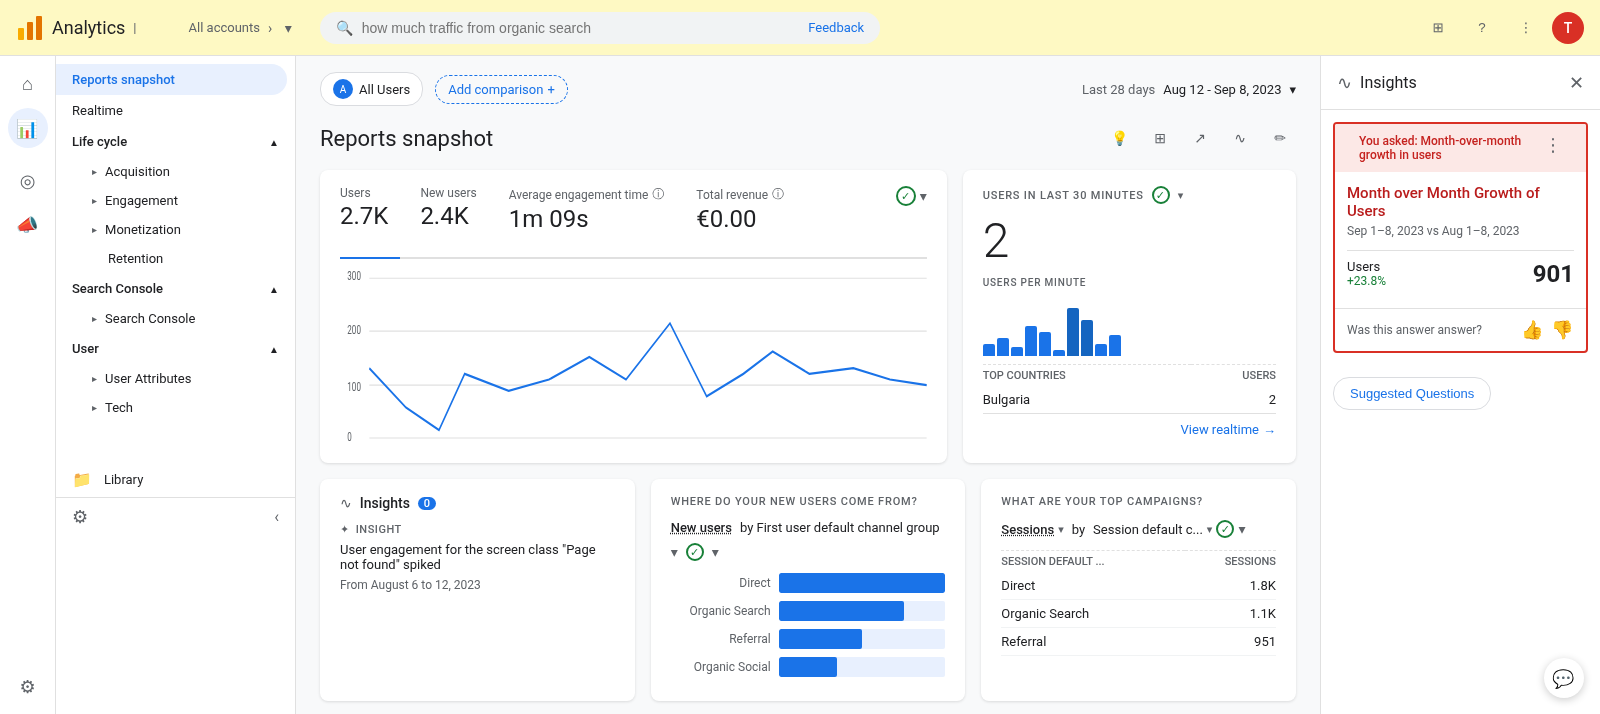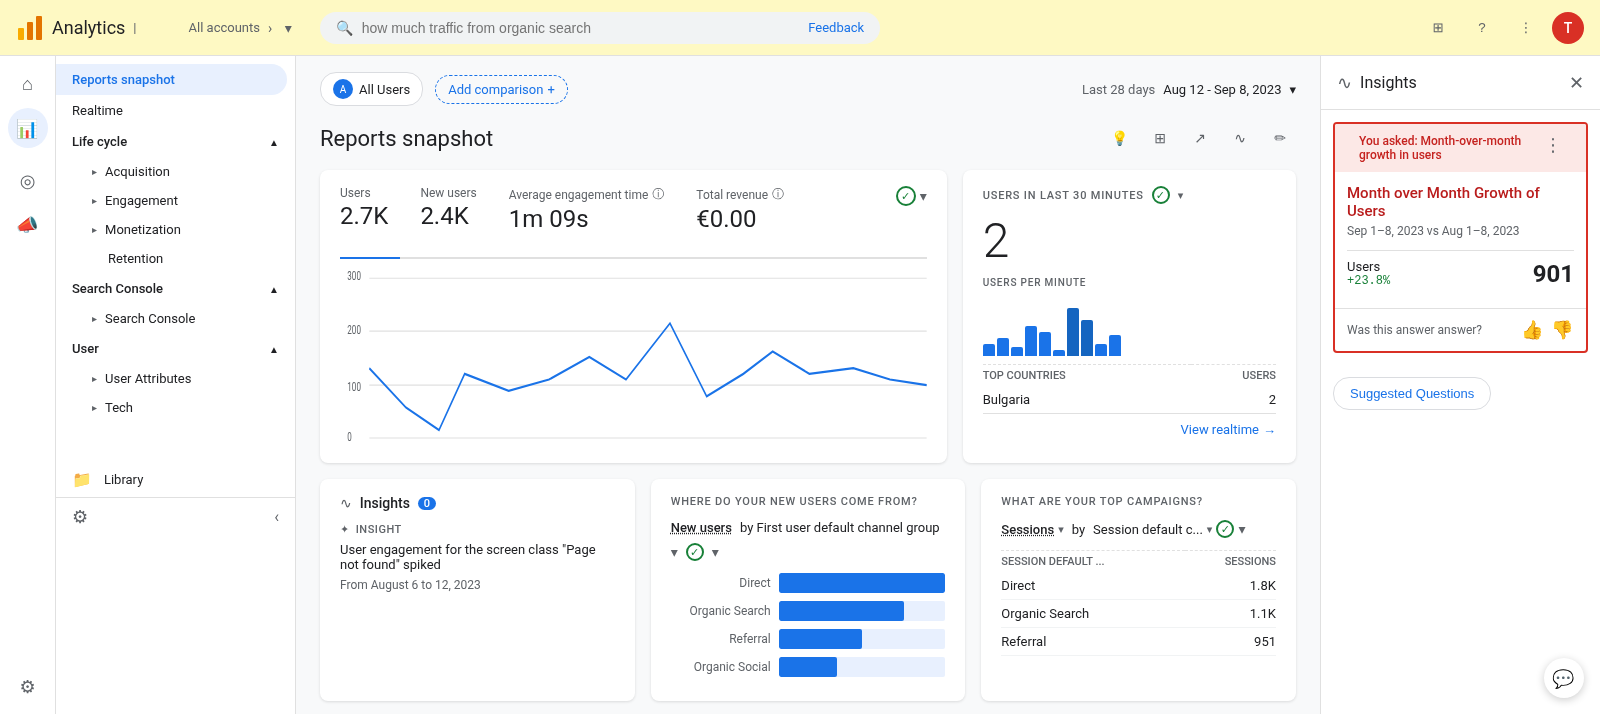--- a/index.html
+++ b/index.html
@@ -492,21 +492,21 @@
               <span>Month-over-month growth in users</span>
             </span>
             <span class="dots-icon">⋮</span>
           </div>
           <div class="answer-card-body">
             <div class="answer-title">Month over Month Growth of Users</div>
             <div class="answer-subtitle">Sep 1–8, 2023 vs Aug 1–8, 2023</div>
             <div class="answer-metric">
               <div>
                 <div style="font-size:13px; color:#202124;">Users</div>
-                <div style="font-size:12px; color:#188038;font-family:Liberation Mono, monospace;">+23.8%</div>
+                <div style="font-size:12px; color:#188038;">+23.8%</div>
               </div>
               <div class="answer-metric-value">901</div>
             </div>
           </div>
           <div class="answer-feedback">
             <span>Was this answer answer?</span>
             <div class="feedback-actions">
               <button class="feedback-btn">👍</button>
               <button class="feedback-btn">👎</button>
             </div>

